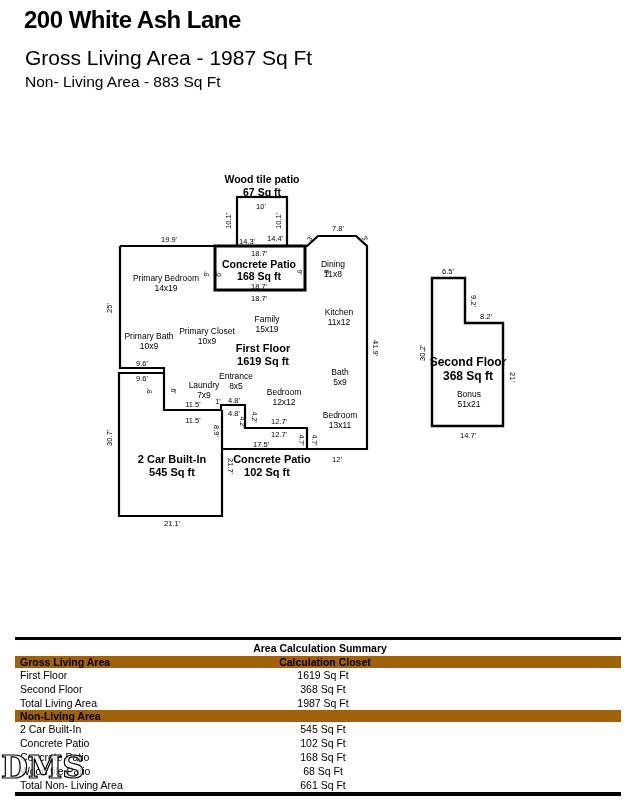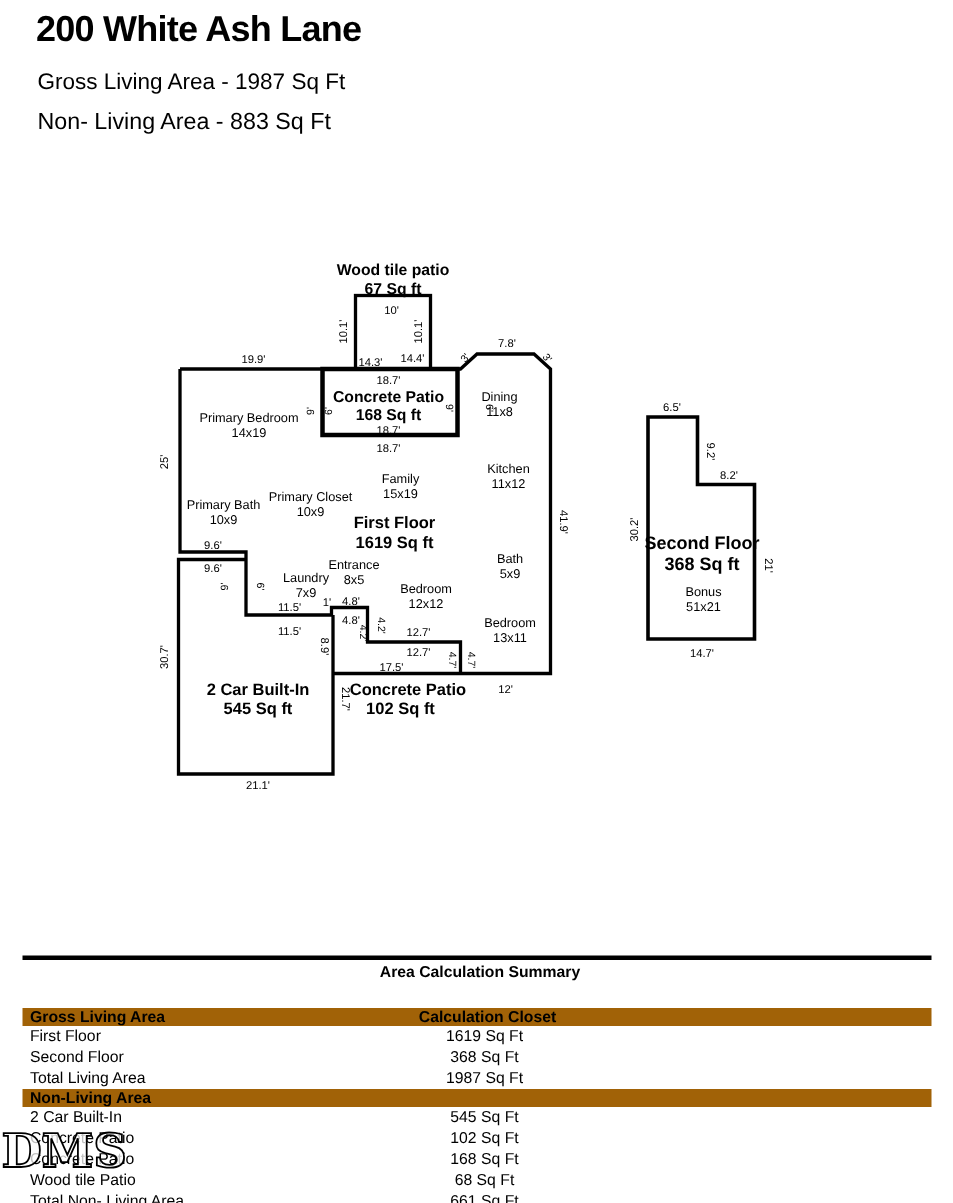--- a/index.html
+++ b/index.html
@@ -1,28 +1,28 @@
 <!DOCTYPE html>
 <html><head>
 <meta charset="utf-8">
 <style>
   html,body{margin:0;padding:0;background:#fff;}
   #page{position:relative;width:635px;height:802px;background:#fff;overflow:hidden;
         font-family:"Liberation Sans",sans-serif;color:#000;}
   
   .hdr-title{position:absolute;left:24px;top:6px;font-size:24px;font-weight:bold;letter-spacing:-0.5px;}
-  .hdr-line1{position:absolute;left:25px;top:46px;font-size:15px;}
+  .hdr-line1{position:absolute;left:25px;top:46px;font-size:21px;}
   .hdr-line2{position:absolute;left:25px;top:73px;font-size:15.5px;}
   
   #plan{position:absolute;left:0;top:0;}
   #plan path,#plan rect{fill:none;stroke:#000;}
   #plan text{fill:#000;font-family:"Liberation Sans",sans-serif;}
   
   .atable{position:absolute;left:15px;top:637px;width:606px;border-top:3px solid #000;border-bottom:4px solid #000;font-size:10.5px;}
-  .t-title{height:32px;line-height:16px;position:relative;}
+  .t-title{height:16px;line-height:16px;position:relative;}
   .t-title span{position:absolute;left:305px;transform:translateX(-50%);font-weight:bold;white-space:nowrap;}
   .t-bar{height:12px;line-height:12px;background:#a16207;position:relative;font-weight:bold;}
   .t-bar .bar-left{position:absolute;left:5px;white-space:nowrap;}
   .t-bar .bar-center{position:absolute;left:310px;transform:translateX(-50%);white-space:nowrap;}
   .trow{height:14px;line-height:14px;position:relative;}
   .trow .tlabel{position:absolute;left:5px;white-space:nowrap;}
   .trow .tvalue{position:absolute;left:308px;transform:translateX(-50%);white-space:nowrap;}
   .trow.total{font-weight:normal;}
   
   #watermark{position:absolute;left:0;top:740px;pointer-events:none;}

